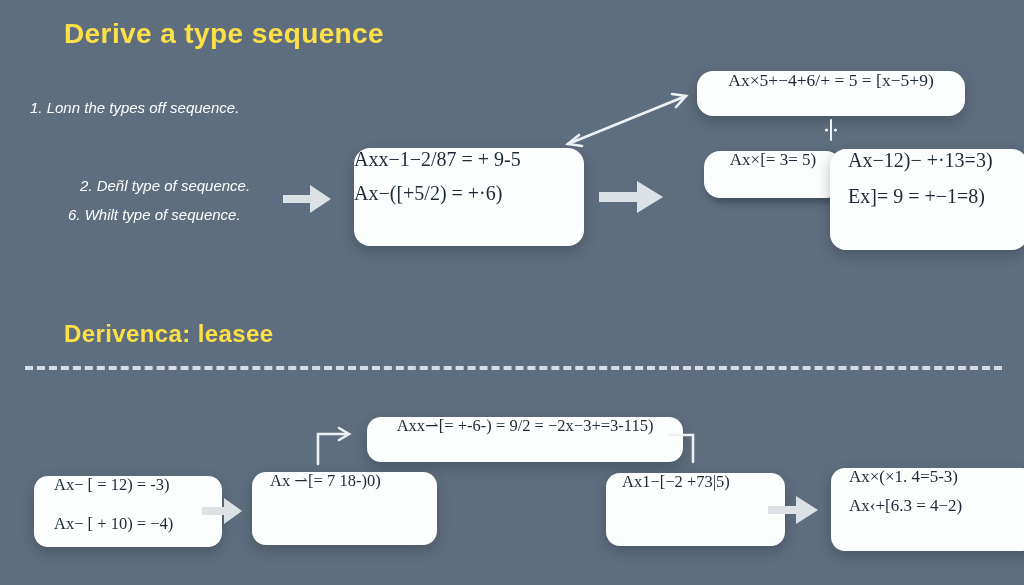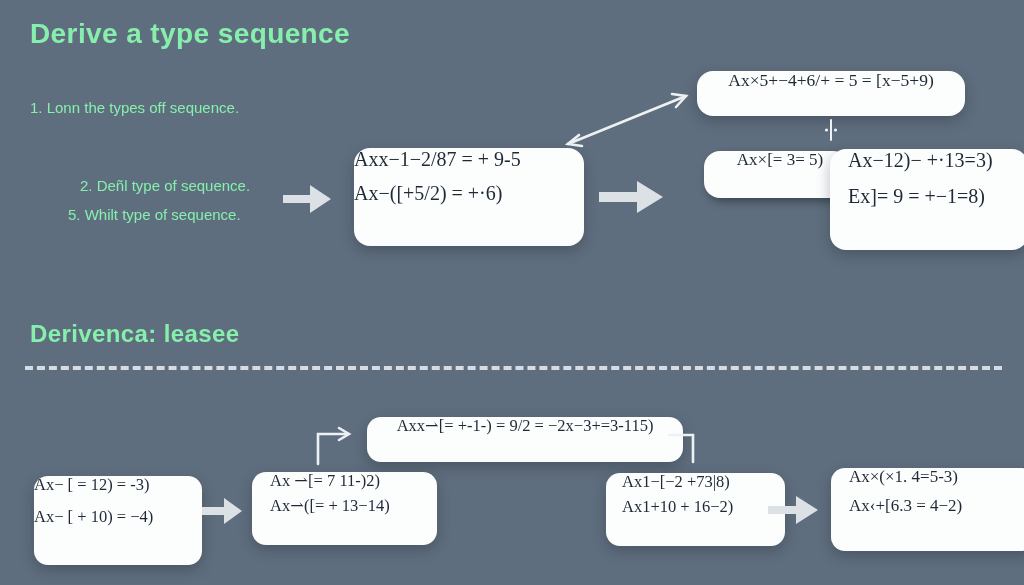--- a/index.html
+++ b/index.html
@@ -1,43 +1,43 @@
 <!DOCTYPE html>
 <html><head>
 <meta charset="utf-8">
 <style>
   html,body{margin:0;padding:0;background:#5f6e7e;}
   #stage{
     position:relative;width:1024px;height:585px;background:#5f6e7e;
     font-family:"Liberation Sans",sans-serif;overflow:hidden;
   }
-  .heading{position:absolute;font-weight:700;color:#86efac;letter-spacing:.4px;white-space:nowrap;}
+  .heading{position:absolute;font-weight:700;color:#fde047;letter-spacing:.4px;white-space:nowrap;margin-left:34px;}
   .h-main{left:30px;top:18px;font-size:28px;}
   .h-sub{left:30px;top:320px;font-size:24px;}
-  .step{position:absolute;font-size:15px;color:#86efac;white-space:nowrap;}
+  .step{position:absolute;font-size:15px;color:#ffffff;white-space:nowrap;font-style:italic;}
   .s1{left:30px;top:99px;}
   .s2{left:80px;top:177px;}
   .s3{left:68px;top:206px;}
   .box{
     position:absolute;background:#fcfdfd;border-radius:16px;
     box-shadow:0 5px 14px rgba(18,26,36,.28);
     display:flex;flex-direction:column;
     color:#1d2936;
     margin-left:9px;
   }
   .formula{
     font-family:"Liberation Serif","DejaVu Serif",serif;
     white-space:nowrap;line-height:1.1;
   }
   .center-box{left:345px;top:148px;width:230px;height:98px;gap:12px;font-size:20px;}
   .topright-box{left:688px;top:71px;width:268px;height:45px;align-items:center;font-size:17.5px;}
-  .mida-box{left:695px;top:151px;width:138px;height:47px;align-items:center;font-size:17px;box-shadow:3px 4px 8px rgba(18,26,36,.45);padding-left:7px;}
+  .mida-box{left:695px;top:151px;width:138px;height:47px;align-items:center;font-size:17px;box-shadow:3px 4px 8px rgba(18,26,36,.45);}
   .midb-box{left:821px;top:149px;width:180px;height:101px;padding-left:18px;gap:14px;font-size:20px;}
   .bar-box{left:358px;top:417px;width:316px;height:45px;align-items:center;font-size:16.5px;border-radius:14px;}
-  .b1-box{left:25px;top:476px;width:168px;height:89px;padding-left:0;gap:14px;font-size:16.5px;border-radius:14px;}
+  .b1-box{left:25px;top:476px;width:168px;height:71px;padding-left:20px;gap:21px;font-size:16.5px;border-radius:14px;}
   .b2-box{left:243px;top:472px;width:167px;height:73px;padding-left:18px;gap:7px;font-size:16.5px;border-radius:14px;}
   .b3-box{left:597px;top:473px;width:163px;height:73px;padding-left:16px;gap:7px;font-size:16.5px;border-radius:14px;}
   .b4-box{left:822px;top:468px;width:187px;height:83px;padding-left:18px;gap:10px;font-size:17px;border-radius:14px;}
   .divider{
     position:absolute;left:25px;top:366px;width:977px;height:0;
     border-top:4px dashed #dde2e7;opacity:.95;
   }
   .arr{position:absolute;}
   .a1{left:282px;top:182px;}
   .a2{left:598px;top:178px;}
@@ -49,21 +49,21 @@
   .glyph{left:824px;top:118px;}
 </style>
 </head>
 <body>
 
 <div id="stage">
 
   <div class="heading h-main">Derive a type sequence</div>
   <div class="step s1">1. Lonn the types off sequence.</div>
   <div class="step s2">2. Deñl type of sequence.</div>
-  <div class="step s3">5. Whilt type of sequence.</div>
+  <div class="step s3">6. Whilt type of sequence.</div>
 
   <svg class="arr a1" width="50" height="34" viewBox="0 0 50 34">
     <path d="M1 13 h27 v-10 l21 14 -21 14 v-10 H1 z" fill="#dce1e6"></path>
   </svg>
 
   <div class="box center-box">
     <div class="formula">Axx−1−2/87 = + 9-5</div>
     <div class="formula">Ax−([+5/2) = +·6)</div>
   </div>
 
@@ -104,44 +104,42 @@
   <div class="divider"></div>
 
   <svg class="arr elbow-l" width="46" height="40" viewBox="0 0 46 40">
     <g stroke="#eef1f4" stroke-width="2.6" fill="none" stroke-linecap="round">
       <polyline points="5,38 5,8 33,8"></polyline>
       <polyline points="26,2 36,8 26,14"></polyline>
     </g>
   </svg>
 
   <div class="box bar-box">
-    <div class="formula">Axx⇀[= +-1-) = 9/2 = −2x−3+=3-115)</div>
+    <div class="formula">Axx⇀[= +-6-) = 9/2 = −2x−3+=3-115)</div>
   </div>
 
   <svg class="arr elbow-r" width="32" height="34" viewBox="0 0 32 34">
     <polyline points="1,5 25,5 25,32" stroke="#eef1f4" stroke-width="2.6" fill="none" stroke-linecap="round"></polyline>
   </svg>
 
   <div class="box b1-box">
     <div class="formula">Ax− [ = 12) = -3)</div>
     <div class="formula">Ax− [ + 10) = −4)</div>
   </div>
 
   <svg class="arr a3" width="42" height="30" viewBox="0 0 42 30">
     <path d="M1 11 h22 v-9 l18 13 -18 13 v-9 H1 z" fill="#dce1e6"></path>
   </svg>
 
   <div class="box b2-box">
-    <div class="formula">Ax ⇀[= 7 11-)2)</div>
-    <div class="formula">Ax⇀([= + 13−14)</div>
+    <div class="formula">Ax ⇀[= 7 18-)0)</div>
   </div>
 
   <div class="box b3-box">
-    <div class="formula">Ax1−[−2 +73|8)</div>
-    <div class="formula">Ax1+10 + 16−2)</div>
+    <div class="formula">Ax1−[−2 +73|5)</div>
   </div>
 
   <svg class="arr a4" width="52" height="32" viewBox="0 0 52 32">
     <path d="M1 12 h28 v-10 l22 14 -22 14 v-10 H1 z" fill="#dce1e6"></path>
   </svg>
 
   <div class="box b4-box">
     <div class="formula">Ax×(×1. 4=5-3)</div>
     <div class="formula">Ax‹+[6.3 = 4−2)</div>
   </div>

